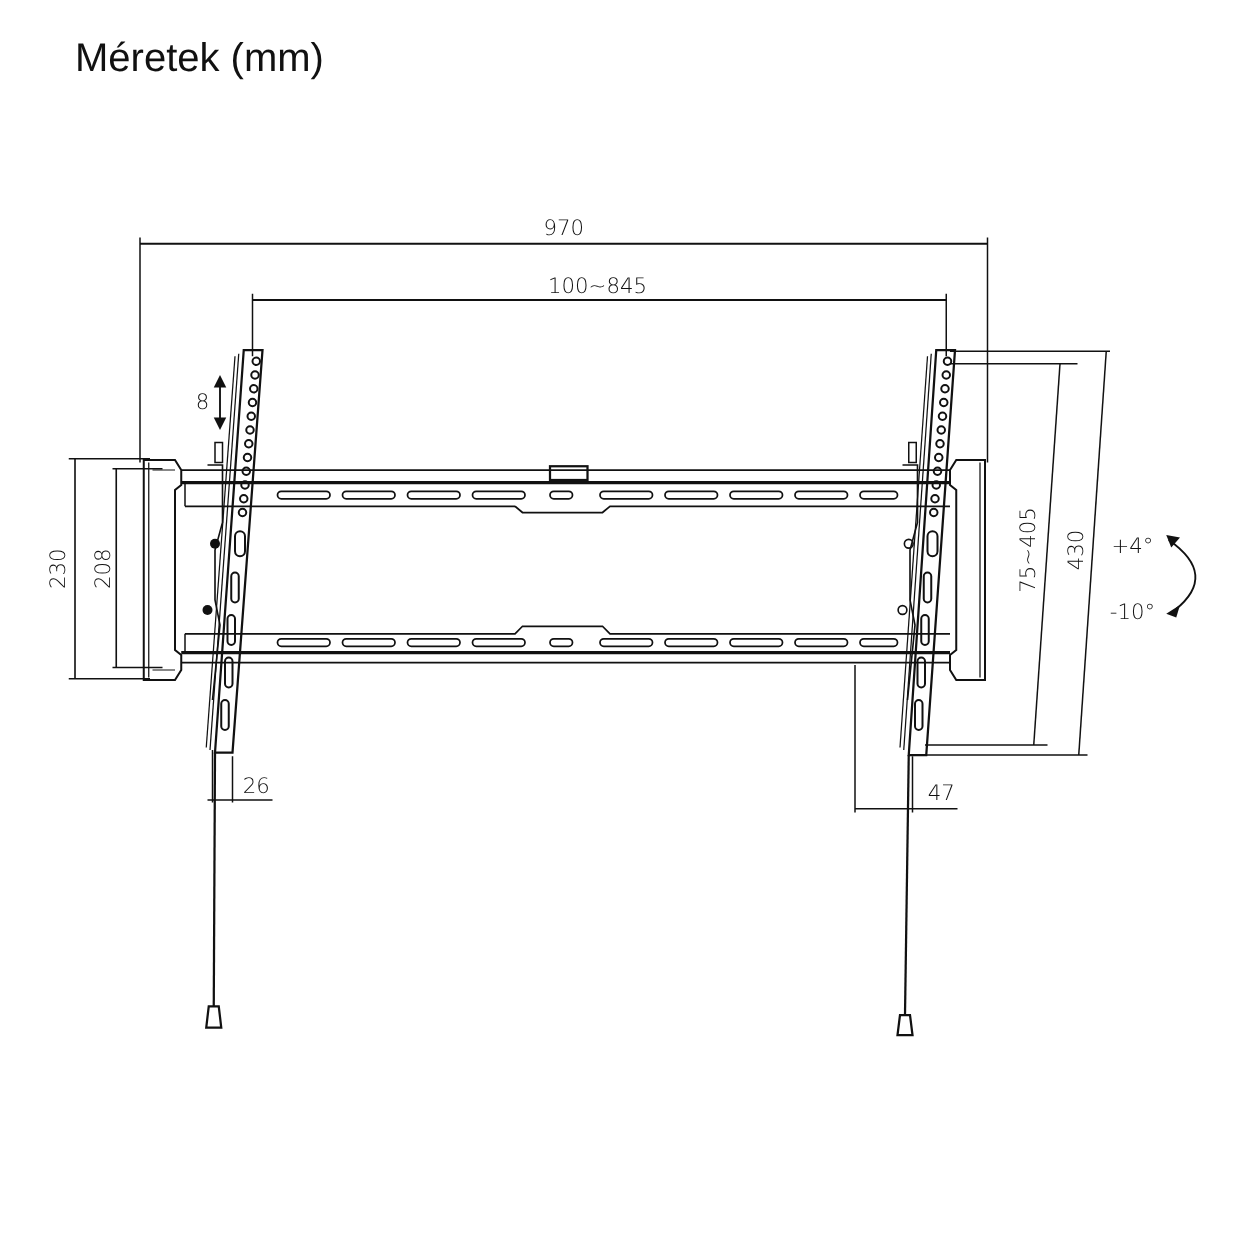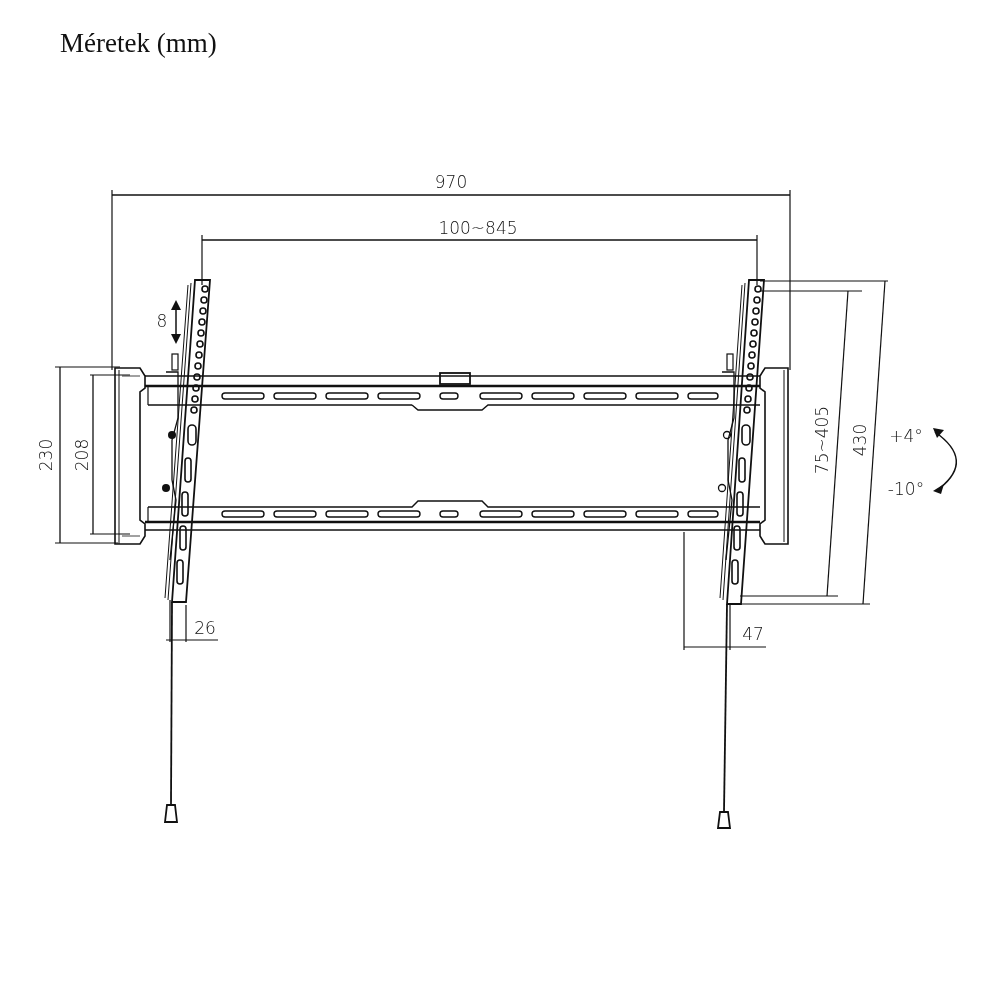--- a/index.html
+++ b/index.html
@@ -1,17 +1,17 @@
 <!DOCTYPE html>
 <html><head>
   <meta charset="utf-8">
   <style>
     html, body { margin: 0; padding: 0; background: #ffffff; }
     body { width: 1000px; height: 1000px; position: relative; overflow: hidden; font-family: "DejaVu Sans", sans-serif; }
-    .title { position: absolute; left: 60px; top: 28px; font-size: 27px; color: #111; font-family: Liberation Serif, serif; letter-spacing: 0; }
+    .title { position: absolute; left: 60px; top: 28px; font-size: 32px; color: #111; font-family: Liberation Sans, sans-serif; letter-spacing: 0; }
     svg.drawing { position: absolute; left: 0; top: 0; }
     .dim-label { font-family: "DejaVu Sans", sans-serif; font-size: 17px; fill: #111; font-weight: 300; }
     .ln { stroke: #111; fill: none; }
   </style>
 </head>
 <body>
 
 <div class="title">Méretek (mm)</div>
 
 <svg class="drawing" width="1000" height="1000" viewBox="0 0 1000 1000" xmlns="http://www.w3.org/2000/svg">

